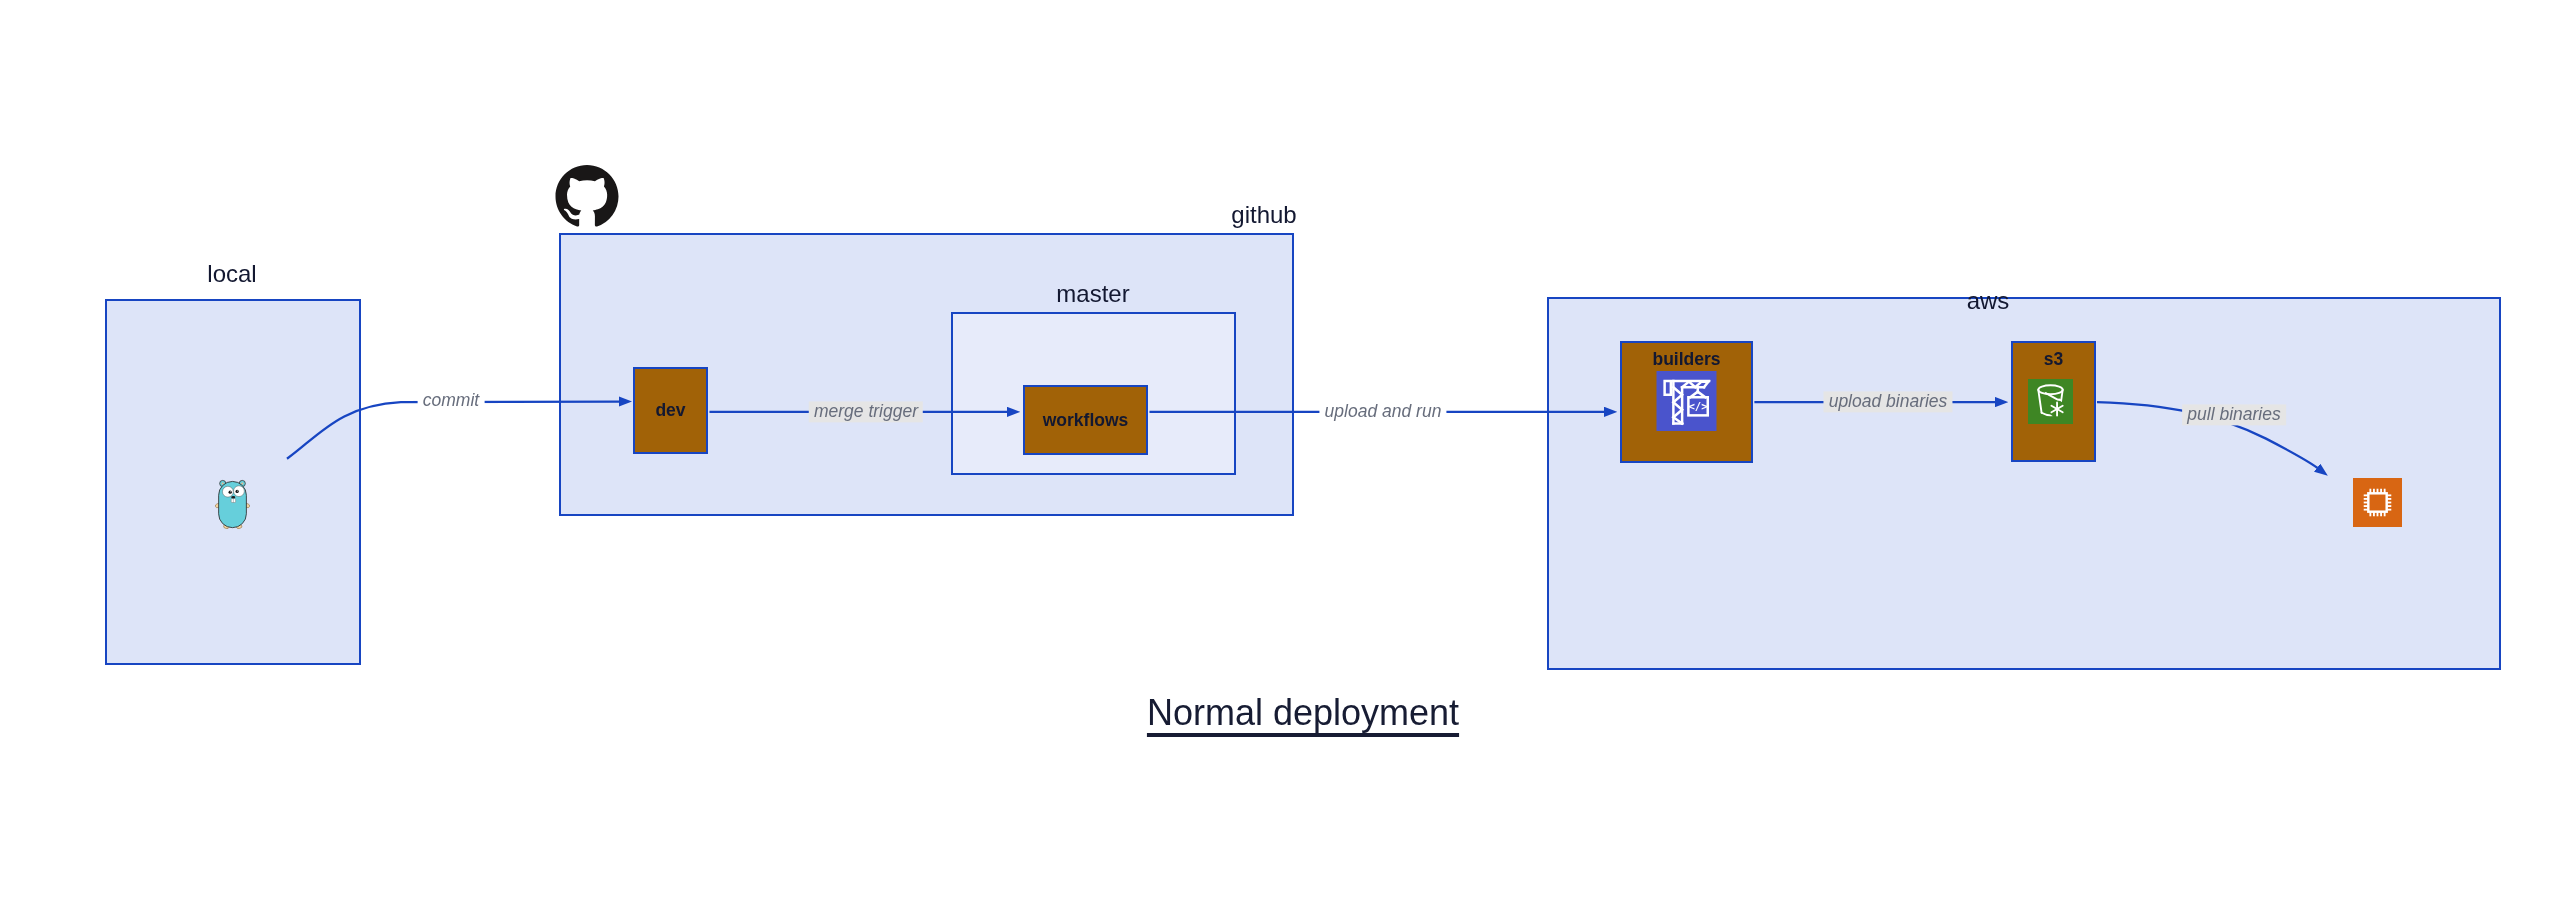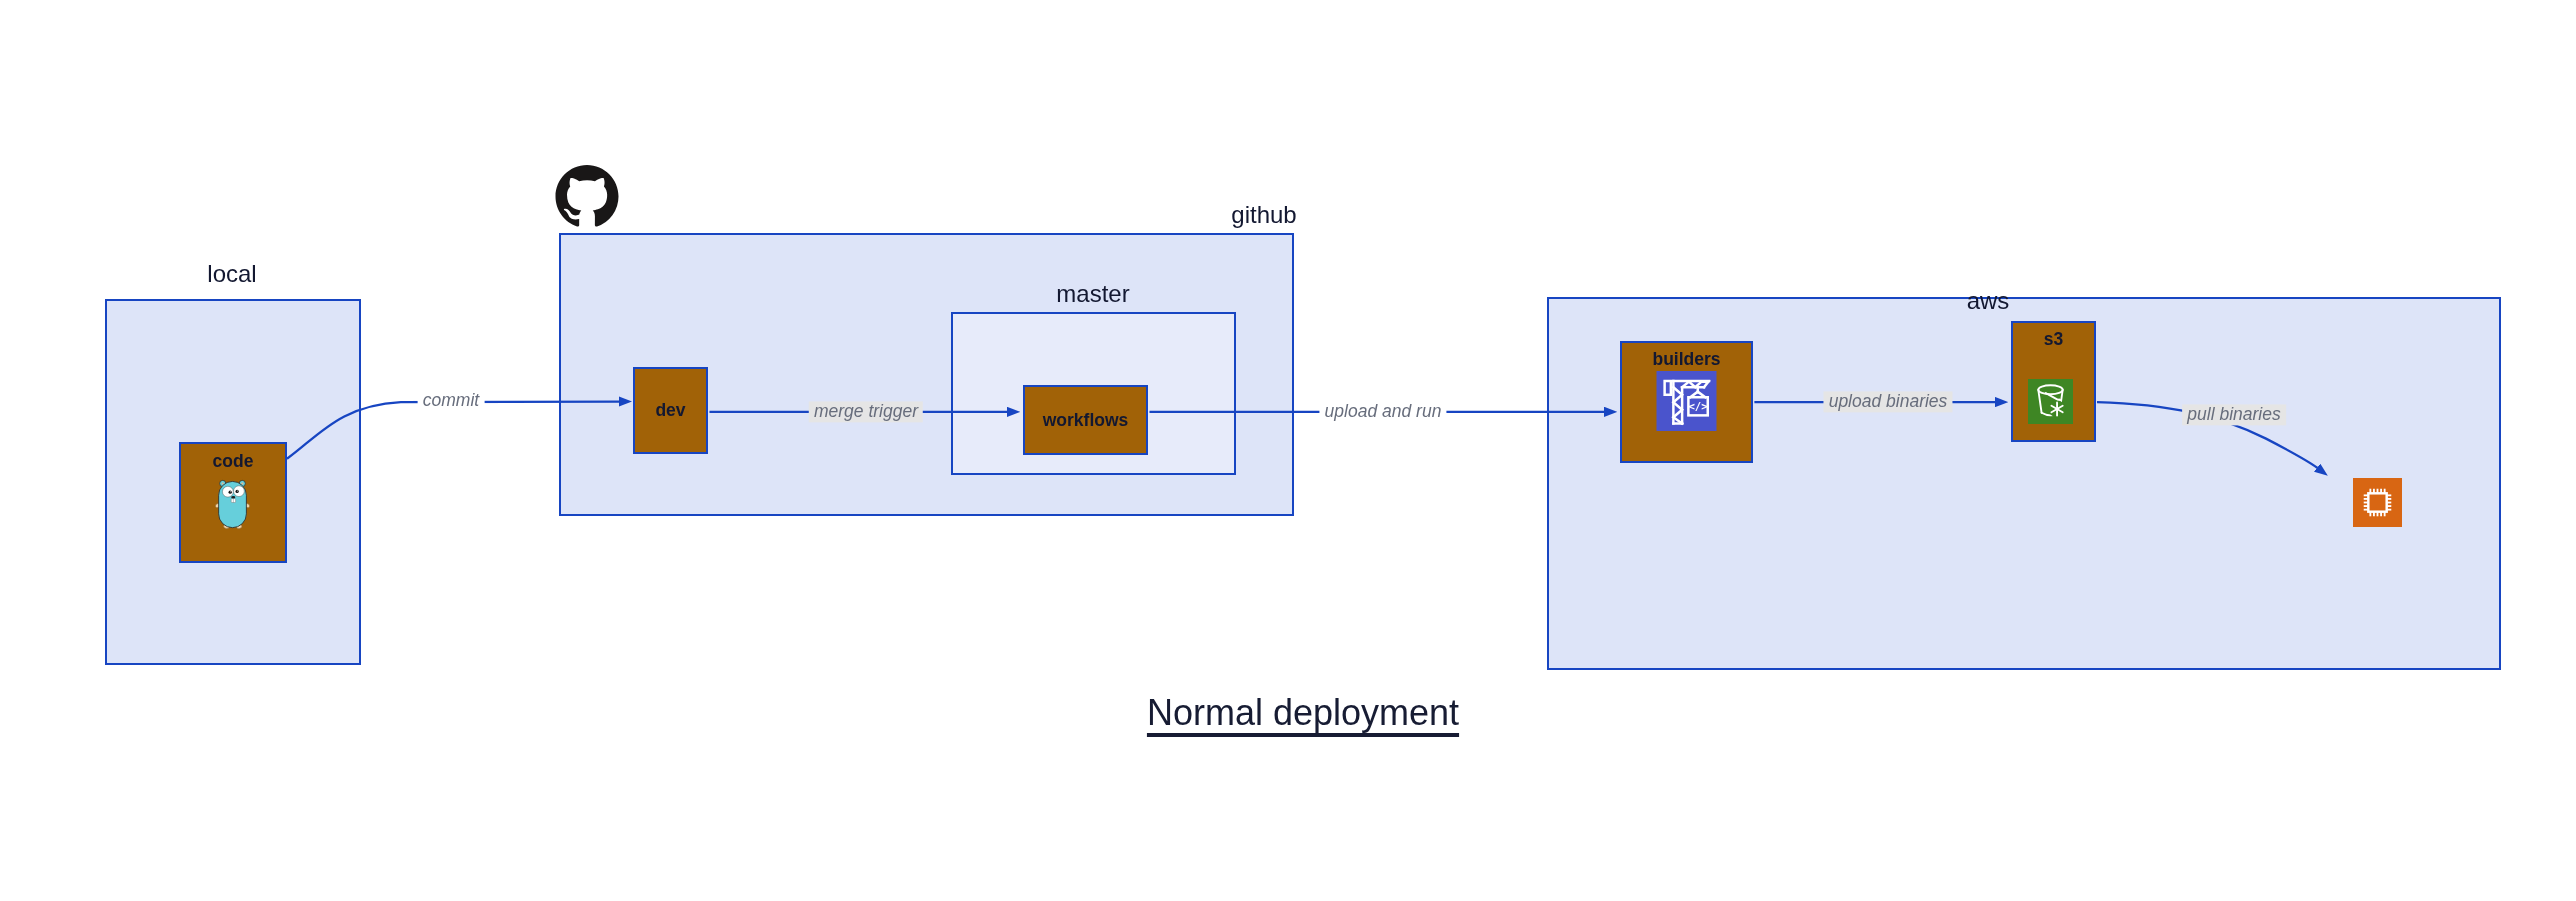--- a/index.html
+++ b/index.html
@@ -114,23 +114,20 @@
     </defs>
     <g stroke="#1745c2" stroke-width="4.5" fill="none">
       <path d="M 557 890 C 618 846 660 786 778 780 L 1202 779" marker-end="url(#arrow)"></path>
       <path d="M 1377 799 L 1955 799" marker-end="url(#arrow)"></path>
       <path d="M 2231 799 L 3114 799" marker-end="url(#arrow)"></path>
       <path d="M 3405 780 L 3873 780" marker-end="url(#arrow)"></path>
       <path d="M 4070 780 C 4210 784 4308 806 4398 851 C 4452 879 4482 896 4498 908" marker-end="url(#arrow)"></path>
     </g>
   </svg>
 
-  <div class="node" style="left:179px; top:442px; width:108px; height:121px;">
-    <div class="node-label" style="top:6.7px;">code</div>
-  </div>
 
   <svg class="node-icon" style="left:214px; top:477px;" width="37" height="52" viewBox="0 0 72 100">
     <ellipse cx="7.5" cy="55" rx="5" ry="3.8" fill="#f3d3a2" stroke="#8a6a3a" stroke-width="1" transform="rotate(-25 7.5 55)"></ellipse>
     <ellipse cx="64.5" cy="55" rx="5" ry="3.8" fill="#f3d3a2" stroke="#8a6a3a" stroke-width="1" transform="rotate(25 64.5 55)"></ellipse>
     <ellipse cx="24" cy="96" rx="5.5" ry="3.6" fill="#f3d3a2" stroke="#8a6a3a" stroke-width="1" transform="rotate(15 24 96)"></ellipse>
     <ellipse cx="49" cy="96" rx="5.5" ry="3.6" fill="#f3d3a2" stroke="#8a6a3a" stroke-width="1" transform="rotate(-15 49 96)"></ellipse>
     <circle cx="17" cy="12" r="6" fill="#66cfdb" stroke="#2a2a2a" stroke-width="1.4"></circle>
     <circle cx="55" cy="12" r="6" fill="#66cfdb" stroke="#2a2a2a" stroke-width="1.4"></circle>
     <circle cx="17" cy="12" r="2" fill="#e9b98c" stroke="none"></circle>
     <circle cx="55" cy="12" r="2" fill="#e9b98c" stroke="none"></circle>
@@ -169,21 +166,21 @@
       <line x1="13.5" y1="8" x2="42" y2="8"></line>
       <line x1="20.5" y1="13" x2="38" y2="13"></line>
       <polyline points="20.5,13 26,8.5 31,13 36,8.5 41.5,8.5 38,13"></polyline>
       <line x1="33" y1="13" x2="33" y2="17"></line>
       <polyline points="27,21 33,16.5 39,21"></polyline>
       <rect x="25.5" y="21" width="15.5" height="14.5"></rect>
     </g>
     <text x="33.2" y="31.5" font-family="DejaVu Sans Mono, monospace" font-size="8.5" font-weight="bold" fill="#ffffff" text-anchor="middle">&lt;/&gt;</text>
   </svg>
 
-  <div class="node" style="left:2011px; top:321px; width:85px; height:121px;">
+  <div class="node" style="left:2011px; top:341px; width:85px; height:121px;">
     <div class="node-label" style="top:6.2px;">s3</div>
   </div>
 
   <svg class="node-icon" style="left:2028px; top:379px;" width="45" height="45" viewBox="0 0 48 48">
     <rect x="0" y="0" width="48" height="48" fill="#3e8624"></rect>
     <g stroke="#ffffff" stroke-width="2" fill="none" stroke-linecap="round">
       <ellipse cx="24" cy="11.5" rx="13" ry="4.8"></ellipse>
       <line x1="11" y1="11.5" x2="14.5" y2="36"></line>
       <line x1="37" y1="11.5" x2="33.5" y2="36"></line>
       <path d="M 14.5 36 Q 24 41.5 33.5 36"></path>

